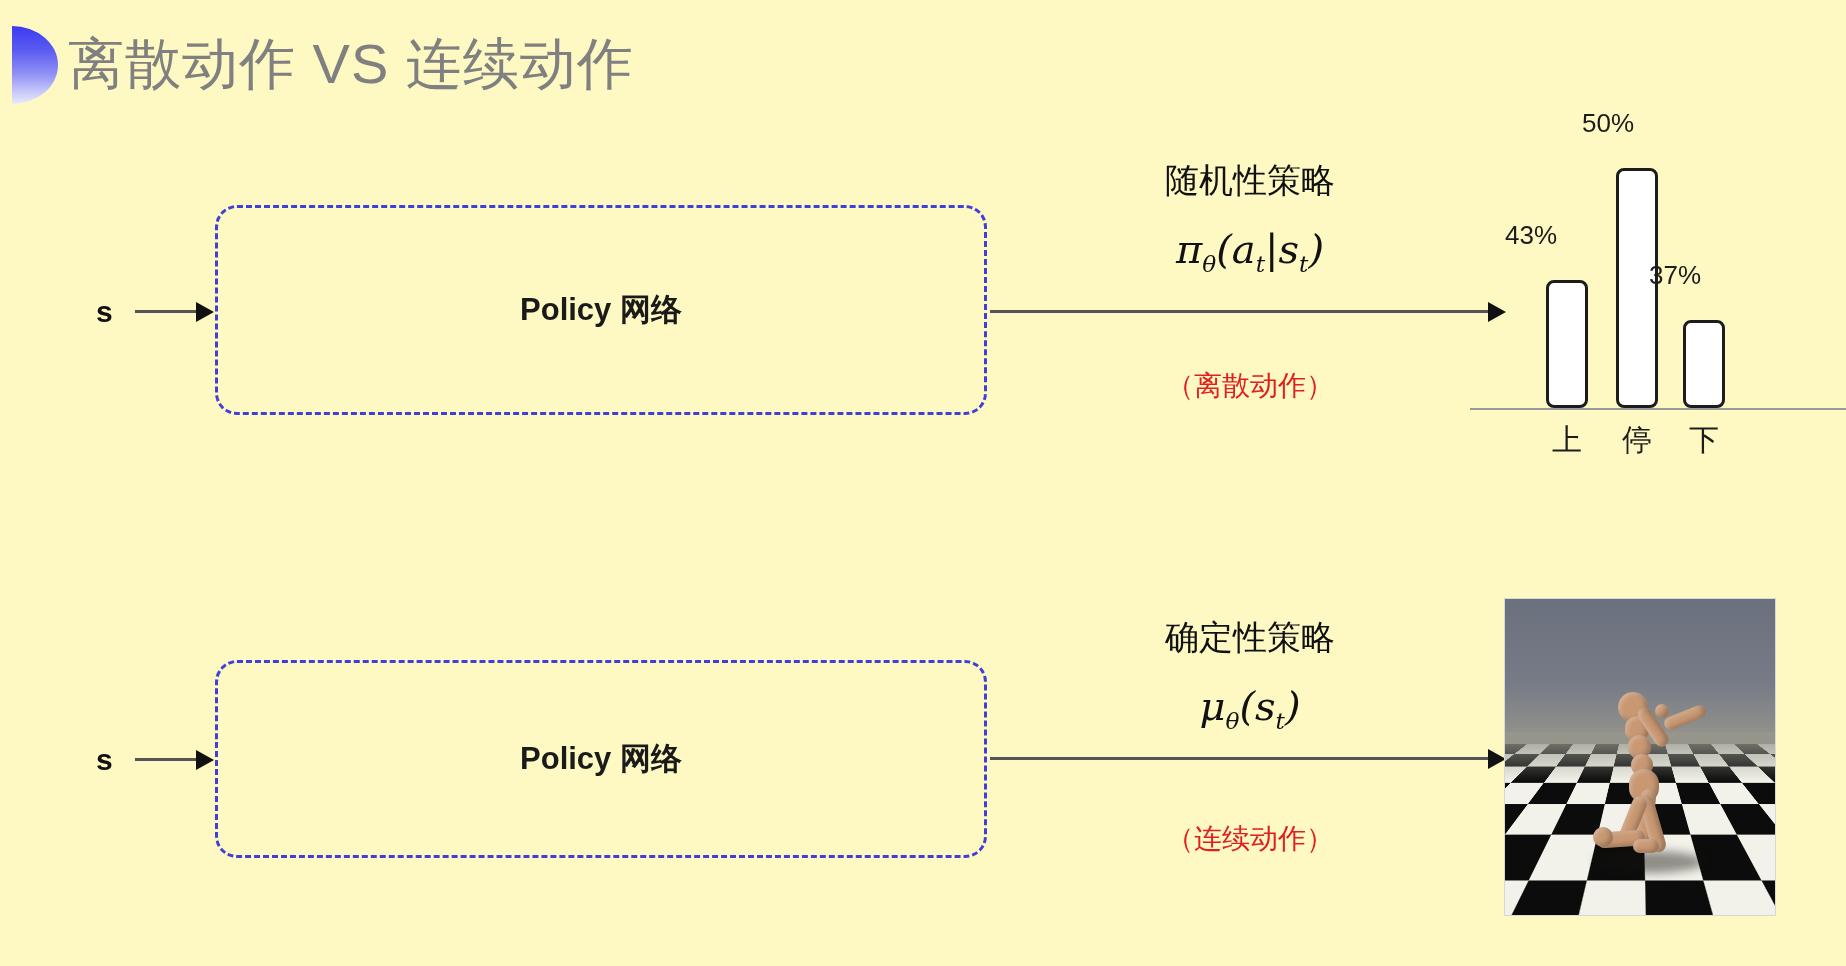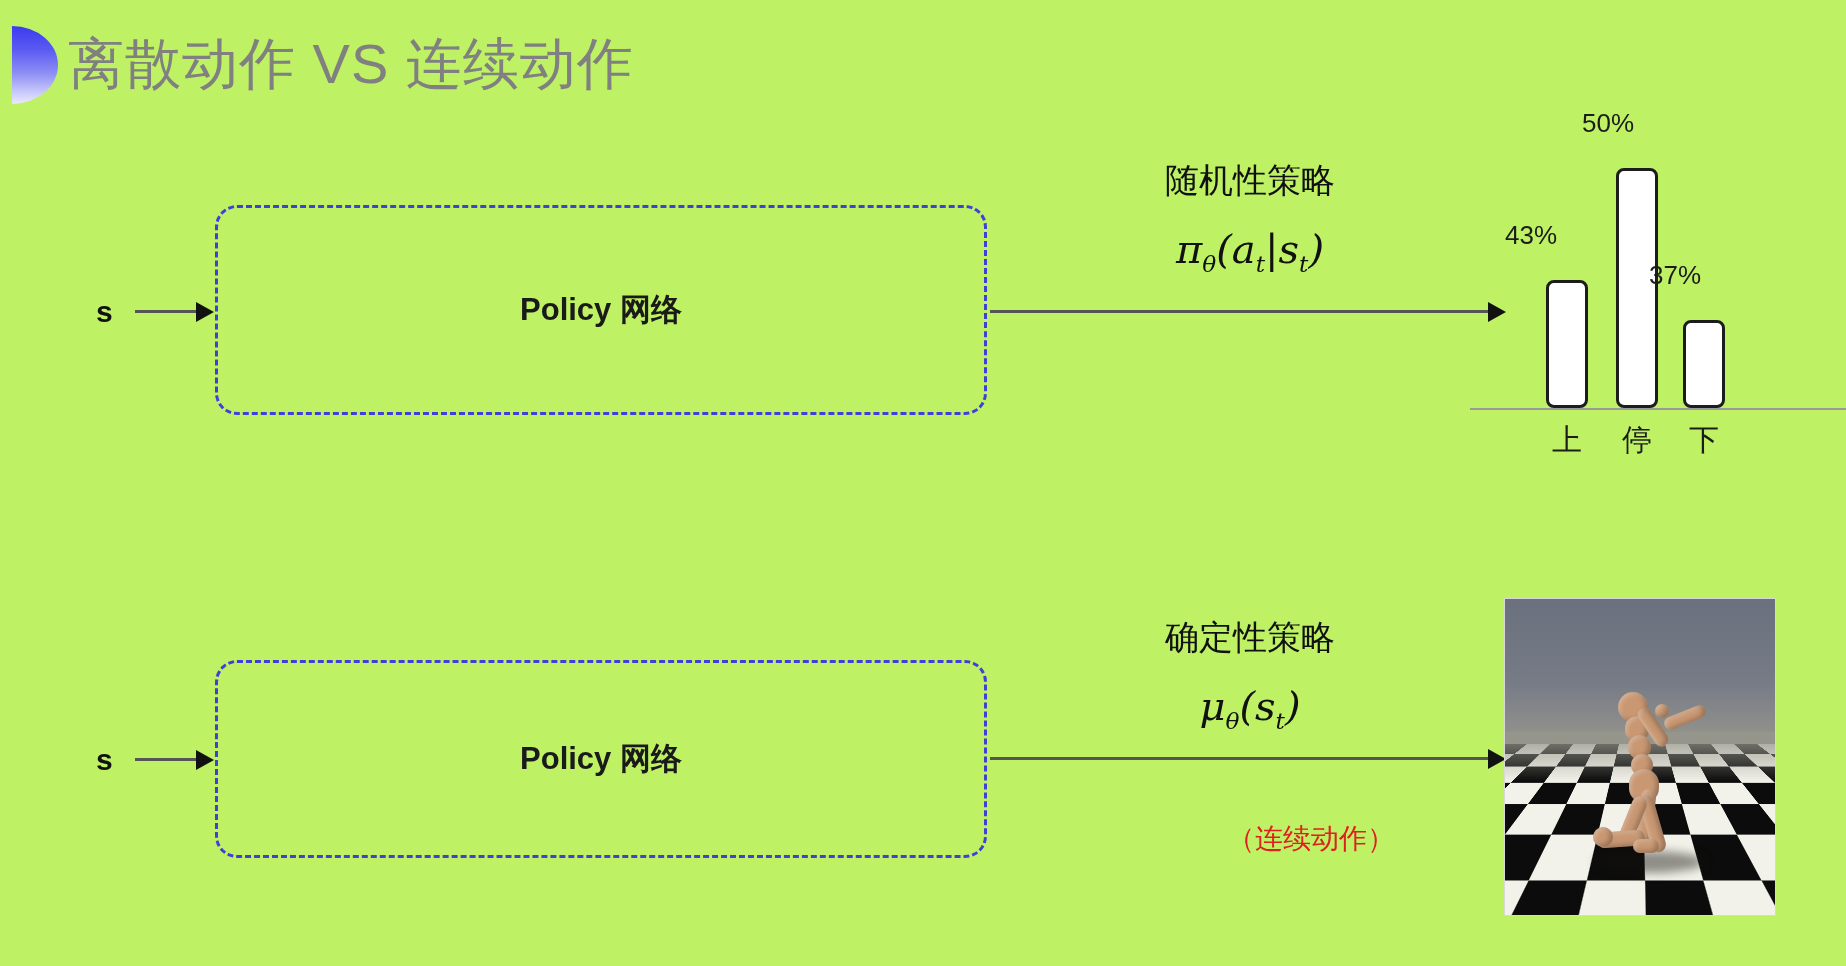--- a/index.html
+++ b/index.html
@@ -7,21 +7,21 @@
     padding: 0;
     background: #ffffff;
   }
   body {
     font-family: "Liberation Sans", "DejaVu Sans", sans-serif;
   }
   #slide {
     position: relative;
     width: 1846px;
     height: 966px;
-    background: #bef264;
+    background: #fef9c3;
     overflow: hidden;
   }
 
   
   .title-bullet {
     position: absolute;
     left: 12px;
     top: 26px;
     width: 46px;
     height: 78px;
@@ -213,20 +213,21 @@
 
   <div class="arrow" style="left:990px; top:310px; width:512px;"></div>
 
   <div class="policy-text-block" style="left:1085px; top:158px; width:330px;">
     <div class="policy-name">随机性策略</div>
     <div class="policy-formula">
       <span>π</span><sub>θ</sub><span>(</span><span>a</span><sub>t</sub><span>|</span><span>s</span><sub>t</sub><span>)</span>
     </div>
   </div>
 
+  <div class="policy-note" style="left:1085px; top:367px; width:330px;">（离散动作）</div>
 
   <div class="chart" style="left:1470px; top:110px; width:376px; height:310px;">
 
     <div class="bar-value" style="left:1px; top:110px; width:120px;">43%</div>
     <div class="bar" style="left:76px; top:170px; width:42px; height:128px;"></div>
 
     <div class="bar-value" style="left:78px; top:-2px; width:120px;">50%</div>
     <div class="bar" style="left:146px; top:58px; width:42px; height:240px;"></div>
 
     <div class="bar-value" style="left:145px; top:150px; width:120px;">37%</div>
@@ -248,21 +249,21 @@
 
   <div class="arrow" style="left:990px; top:757px; width:512px;"></div>
 
   <div class="policy-text-block" style="left:1085px; top:615px; width:330px;">
     <div class="policy-name">确定性策略</div>
     <div class="policy-formula">
       <span>μ</span><sub>θ</sub><span>(</span><span>s</span><sub>t</sub><span>)</span>
     </div>
   </div>
 
-  <div class="policy-note" style="left:1146px; top:820px; width:330px;">（连续动作）</div>
+  <div class="policy-note" style="left:1085px; top:820px; width:330px;">（连续动作）</div>
 
   <div class="sim-frame" style="left:1504px; top:598px; width:272px; height:318px;">
     <div class="sim-sky"></div>
     <div class="sim-floor"></div>
     <div class="sim-haze"></div>
 
     <div class="sim-shadow" style="left:90px; top:252px; width:110px; height:22px;"></div>
 
     <div class="limb" style="left:113px; top:93px; width:30px; height:30px;"></div>
     <div class="limb" style="left:120px; top:117px; width:24px; height:26px;"></div>

